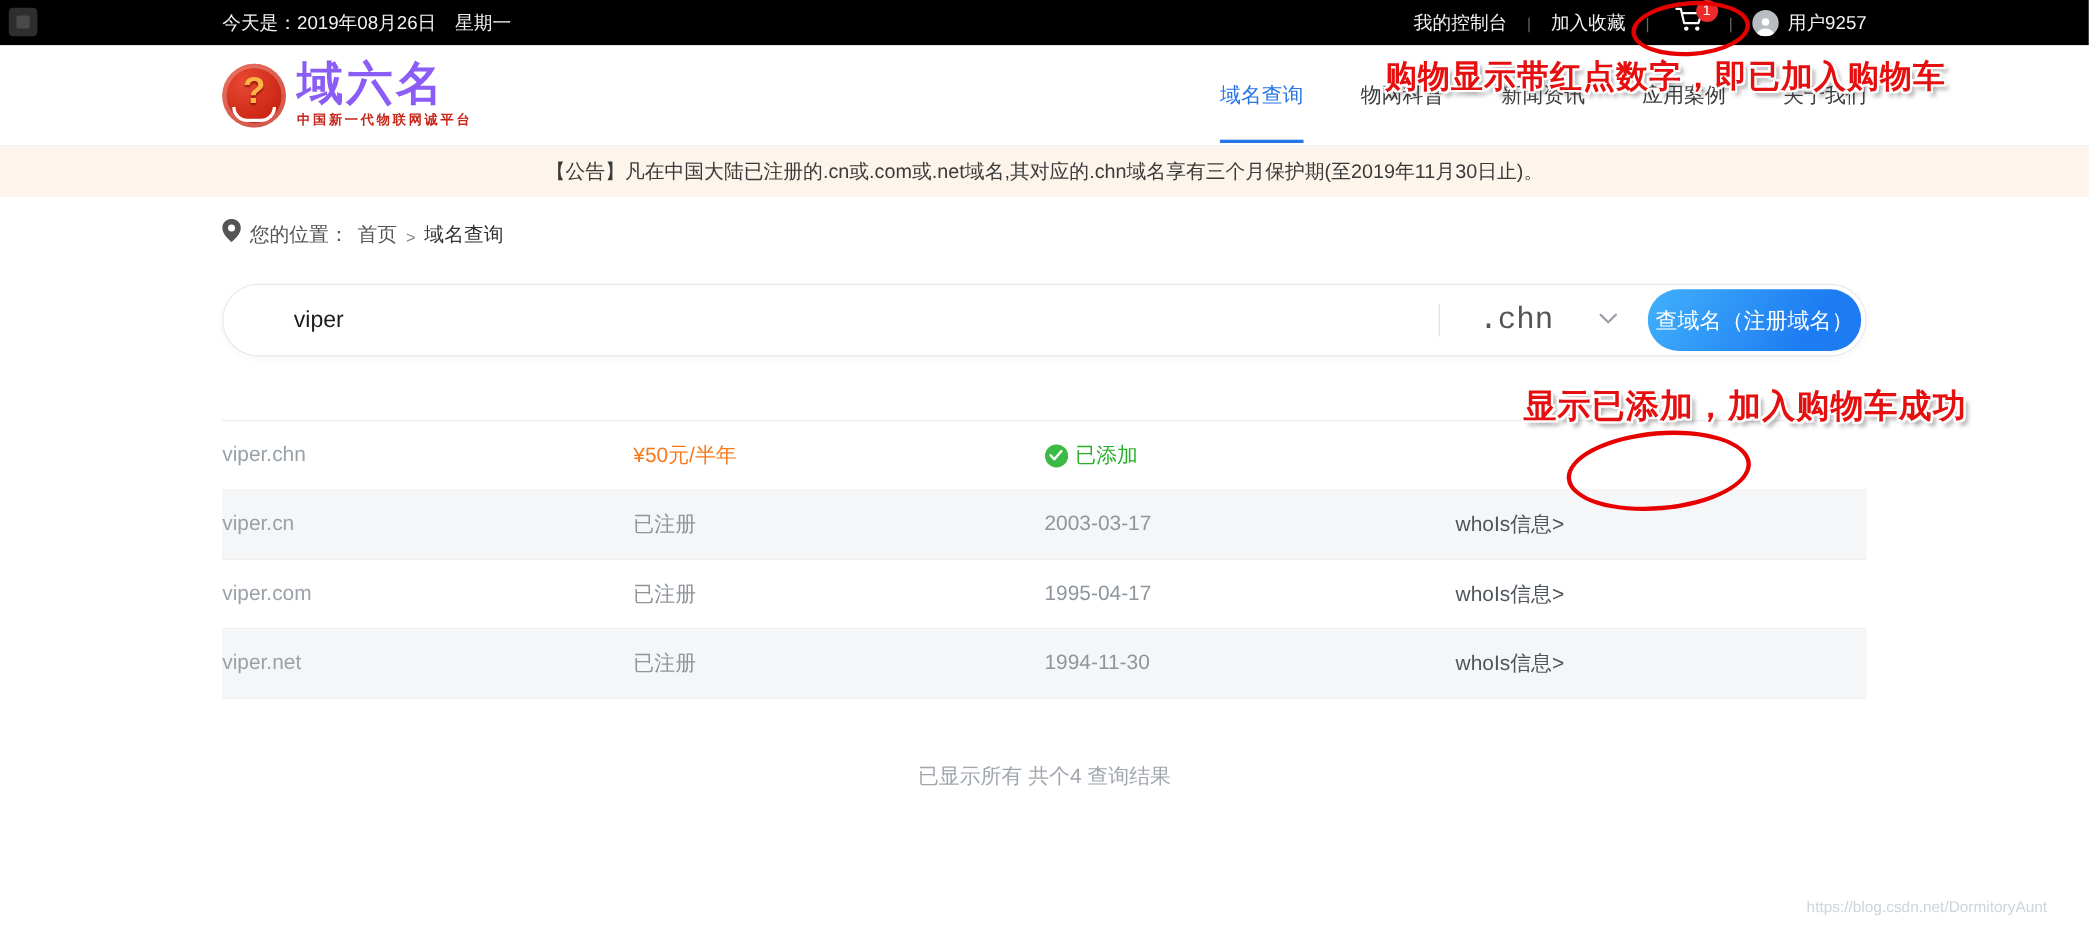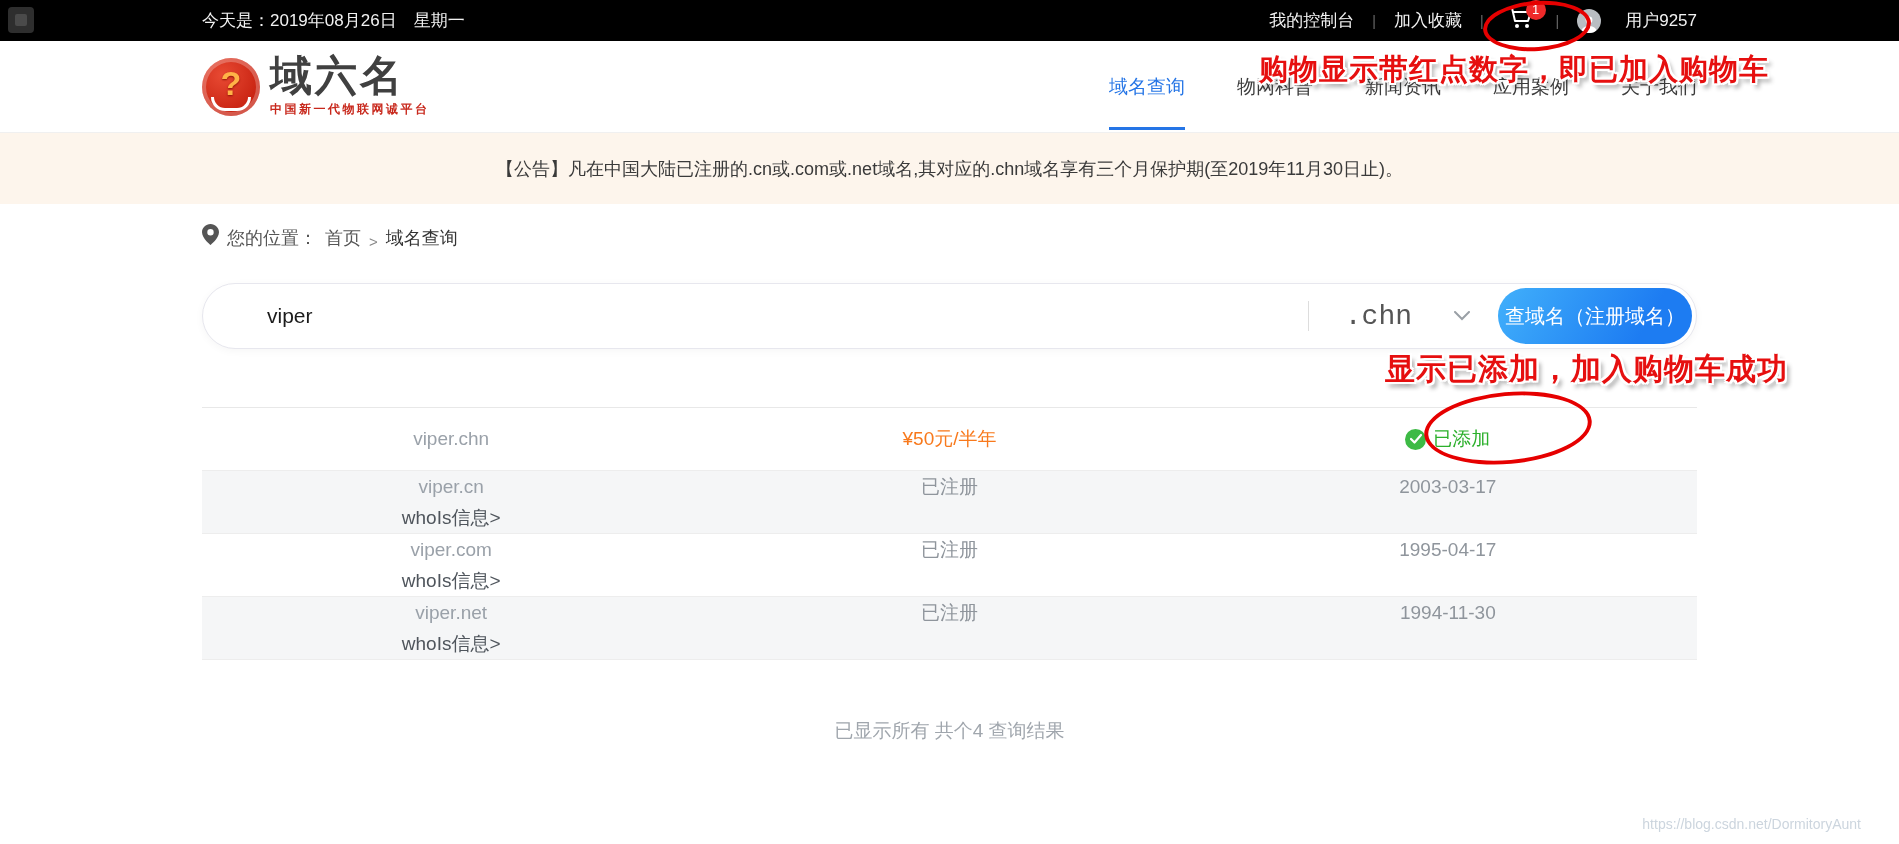--- a/index.html
+++ b/index.html
@@ -9,62 +9,62 @@
   
   .topbar { position:relative; height:41px; background:#000; color:#f2f2f2; }
   .win-icon { position:absolute; left:8px; top:7px; width:26px; height:26px; background:#2e2e2e; border-radius:4px; display:flex; align-items:center; justify-content:center; }
   .win-icon i { display:block; width:12px; height:12px; background:#4a4a4a; border-radius:2px; }
   .topbar-inner { width:1495px; margin:0 auto; height:41px; display:flex; align-items:center; justify-content:space-between; font-size:17px; }
   .topbar-right { display:flex; align-items:center; gap:18px; }
   .topbar-right a { color:#f2f2f2; text-decoration:none; cursor:pointer; }
   .tb-div { color:#6a6a6a; font-size:14px; }
   .cart { position:relative; width:36px; height:30px; display:flex; align-items:center; justify-content:center; cursor:pointer; }
   .badge { position:absolute; top:-6px; right:-8px; min-width:20px; height:20px; padding:0 5px; background:#ef2a2a; border-radius:10px; color:#fff; font-size:13px; line-height:20px; text-align:center; }
-  .user { display:flex; gap:24px; cursor:pointer; }
+  .user { display:flex; gap:8px; cursor:pointer; }
   .avatar { width:24px; height:24px; border-radius:50%; background:#b9bdc2; display:flex; align-items:flex-end; justify-content:center; overflow:hidden; }
 
   
   .header { height:92px; background:#fff; border-bottom:1px solid #f0f0f0; }
   .header-inner { width:1495px; margin:0 auto; height:100%; display:flex; align-items:center; justify-content:space-between; }
   .logo { display:flex; align-items:center; gap:10px; cursor:pointer; }
   .logo-icon { position:relative; width:58px; height:58px; border-radius:50%;
       background:radial-gradient(circle at 35% 30%, #e84a33, #c6200f 75%);
       box-shadow:inset 0 0 0 4px rgba(255,255,255,.25);
       display:flex; align-items:center; justify-content:center; overflow:hidden; }
   .logo-icon b { font-size:34px; font-weight:900; color:#ffb347; text-shadow:0 1px 2px #8e1205; transform:translateY(-3px); }
   .logo-smile { position:absolute; bottom:5px; left:9px; width:40px; height:14px; border:3px solid #fff; border-top:none; border-radius:0 0 40px 40px; }
-  .logo-name { font-size:42px; font-weight:900; color:#404040; letter-spacing:3px; line-height:1; }
+  .logo-name { font-size:42px; font-weight:900; color:#8b5cf6; letter-spacing:3px; line-height:1; }
   .logo-tagline { font-size:12px; color:#c8281c; letter-spacing:2.5px; margin-top:4px; font-weight:bold; }
   nav { display:flex; align-items:center; gap:52px; height:100%; }
   .nav-item { position:relative; height:100%; display:flex; align-items:center; font-size:19px; color:#3c3c3c; cursor:pointer; }
   .nav-item.active { color:#2575e6; }
   .nav-item.active::after { content:""; position:absolute; left:0; right:0; bottom:2px; height:3px; background:#2575e6; }
 
   
-  .banner { height:71px; background:#fdf5ec; display:flex; align-items:center; justify-content:center; font-size:18px; color:#3a3a3a; }
+  .banner { height:46px; background:#fdf5ec; display:flex; align-items:center; justify-content:center; font-size:18px; color:#3a3a3a; }
 
   
   .container { width:1495px; margin:0 auto; }
   .breadcrumb { margin-top:20px; display:flex; align-items:flex-end; gap:8px; font-size:18px; color:#555; }
   .breadcrumb a { color:#555; text-decoration:none; cursor:pointer; }
   .breadcrumb .current { color:#333; }
   .crumb-sep { color:#888; font-size:15px; }
 
   
   .searchbar { margin-top:33px; height:66px; border:1px solid #e7e7ee; border-radius:33px; box-shadow:0 2px 8px rgba(0,0,0,.04); display:flex; align-items:center; background:#fff; }
   .search-input { flex:1; border:none; outline:none; font-size:21px; color:#1c1c1c; padding-left:64px; background:transparent; font-family:inherit; }
   .search-div { width:1px; height:30px; background:#ddd; }
   .tld-select { display:flex; align-items:center; gap:42px; padding:0 28px 0 36px; cursor:pointer; }
   .tld-label { font-size:28px; color:#555;font-family:Liberation Mono, monospace; }
   .search-btn { width:194px; height:56px; margin:4px 4px 4px 0; border:none; border-radius:28px; cursor:pointer;
       background:linear-gradient(120deg,#41b0fb 0%,#1d7cf2 75%); color:#fff; font-size:20px; font-family:inherit; }
 
   
   .results { margin-top:58px; border-top:1px solid #e8e8e8; }
-  .row { display:grid; grid-template-columns:repeat(3,1fr); height:63px; align-items:center; border-bottom:1px solid #ededed; text-align:center; font-size:19px; }
+  .row { display:grid; grid-template-columns:repeat(4,1fr); height:63px; align-items:center; border-bottom:1px solid #ededed; text-align:left; font-size:19px; }
   .row:nth-child(even) { background:#f5f6f7; }
   .c-domain { color:#9aa1a9; }
   .c-status { color:#8f959c; }
   .c-status.green { color:#2cb02c; }
   .c-info { color:#8f959c; }
   .c-info.orange { color:#f8791c; }
   .c-action { color:#4f555c; cursor:pointer; }
   .added { display:inline-flex; align-items:center; justify-content:center; gap:7px; color:#2cb02c; cursor:pointer; }
   .check-circle { width:21px; height:21px; border-radius:50%; background:#3dba45; display:inline-flex; align-items:center; justify-content:center; }
 

